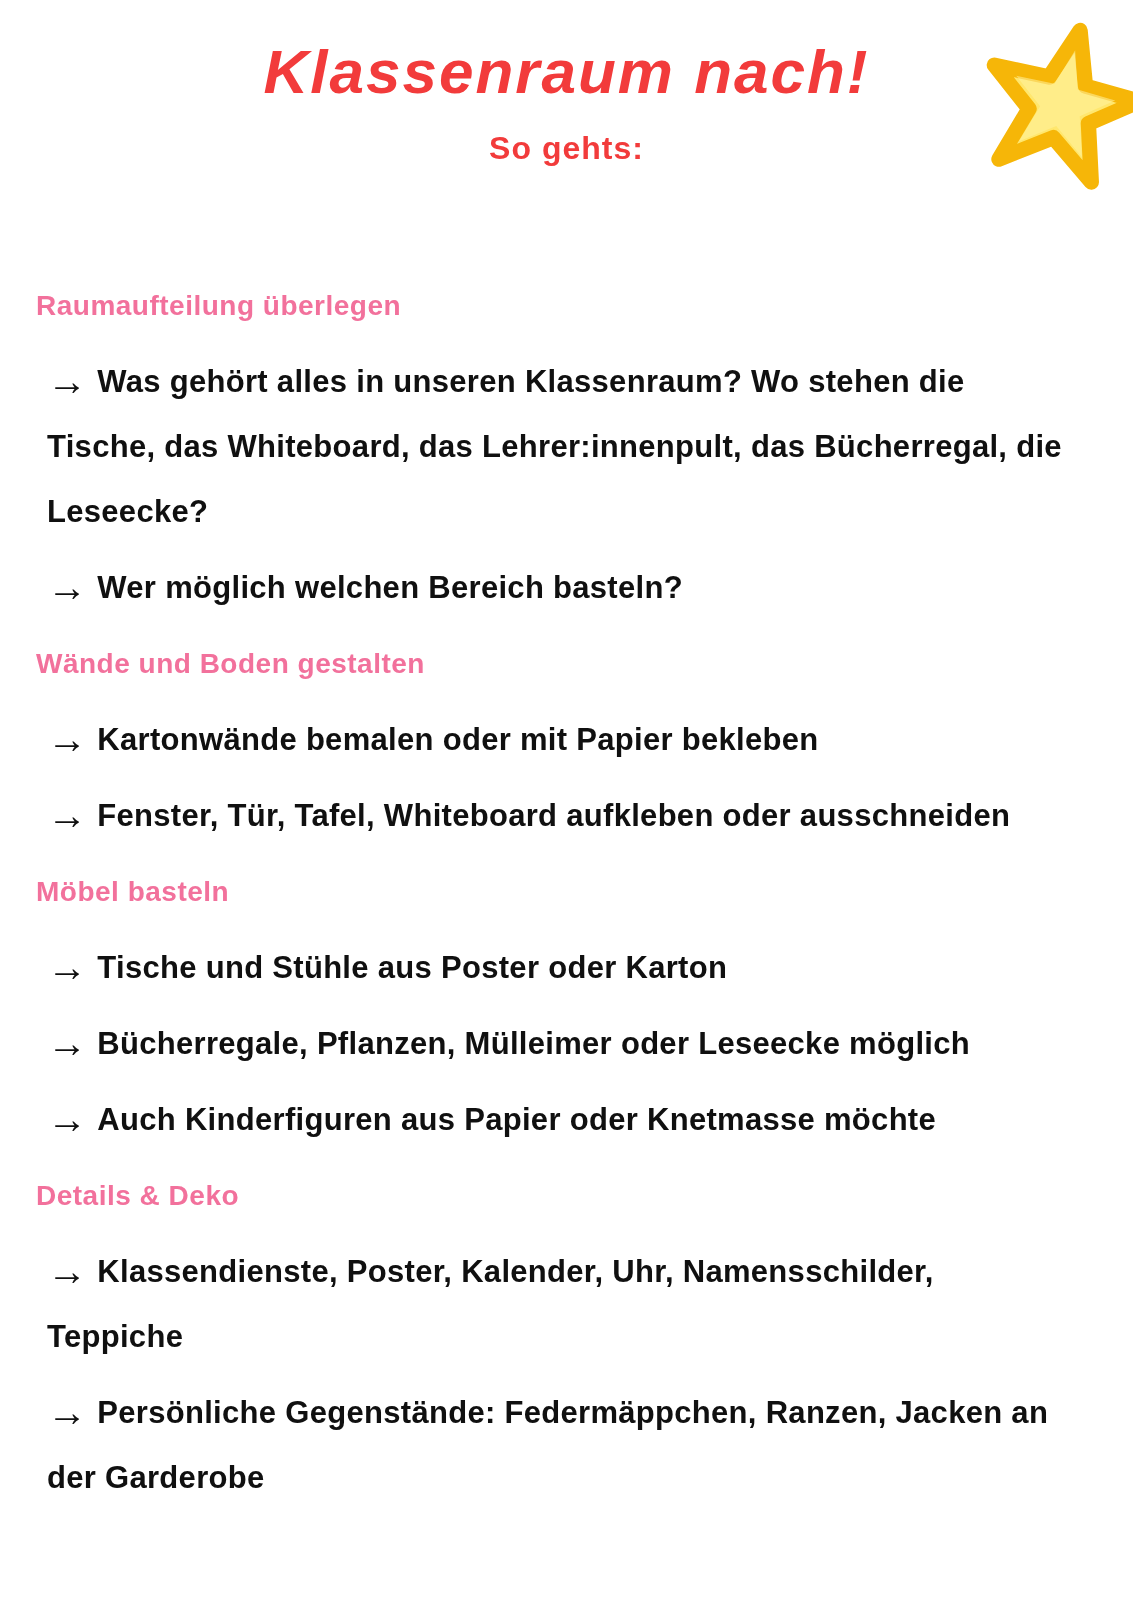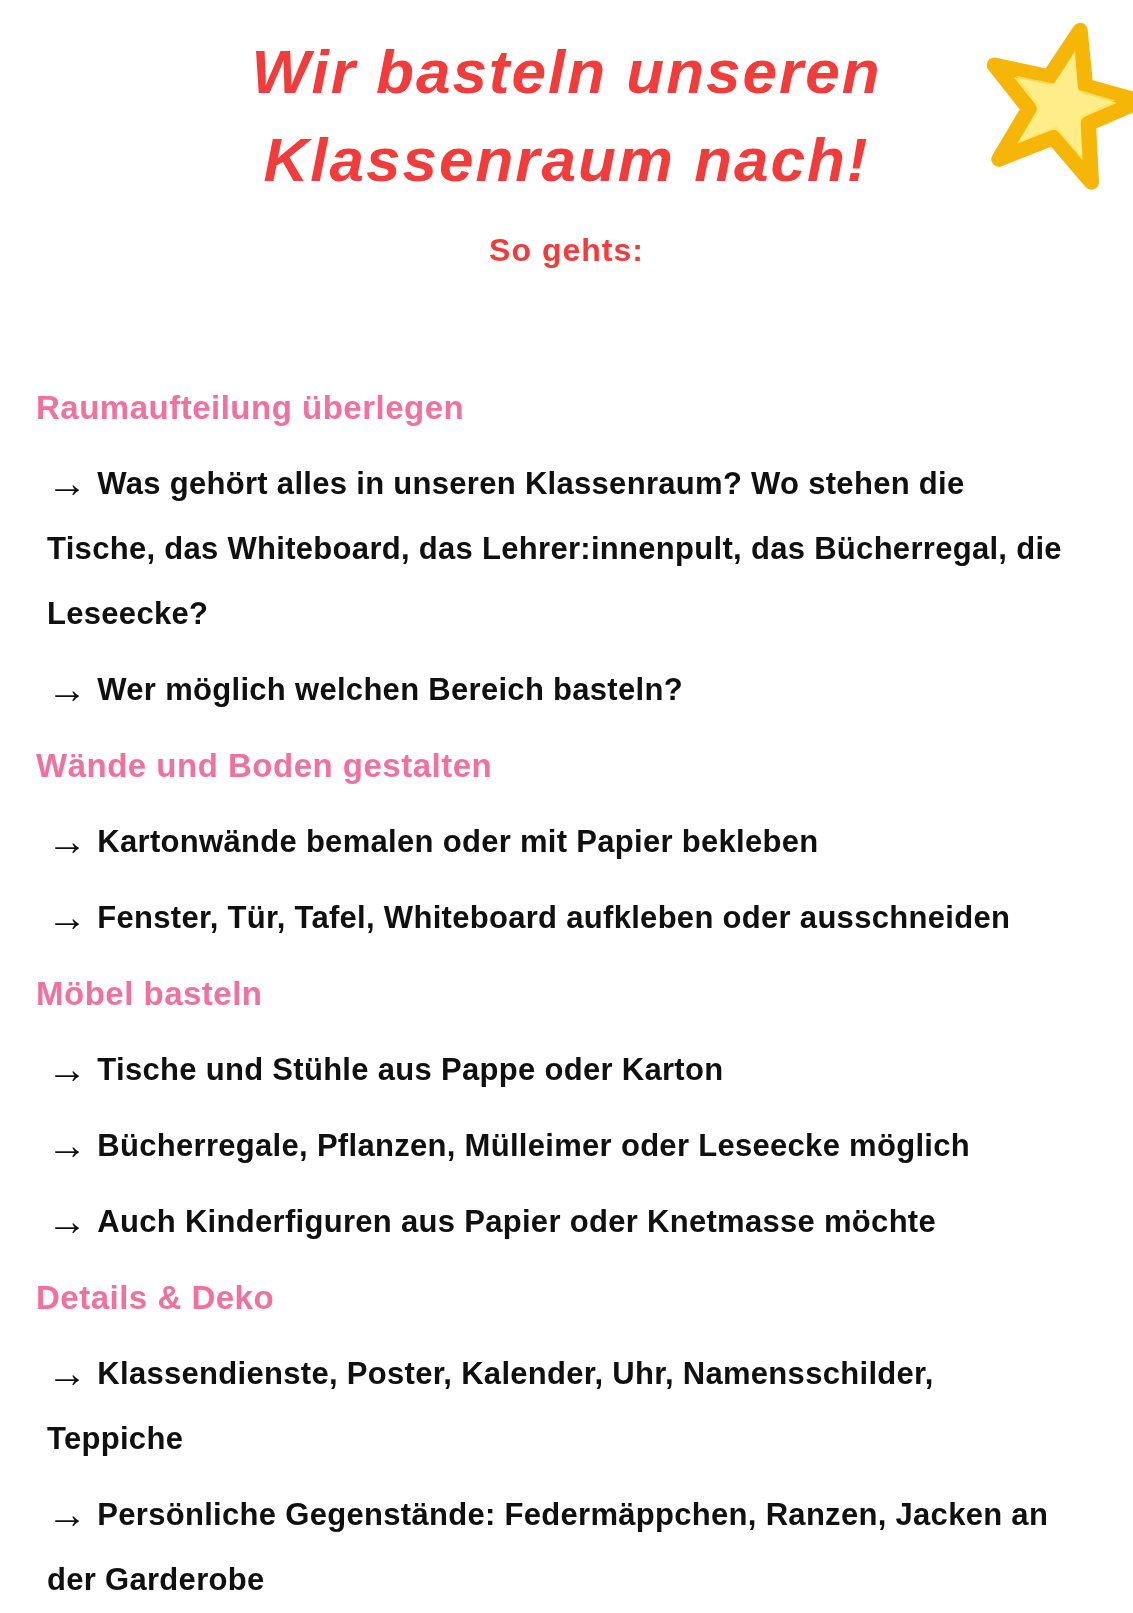--- a/index.html
+++ b/index.html
@@ -24,38 +24,38 @@
     line-height: 88px;
     font-weight: 700;
     font-style: italic;
     letter-spacing: 2px;
     margin: 0 60px;
   }
   .subtitle {
     color: #f23b3b;
     font-size: 32px;
     font-weight: 700;
-    margin-top: 28px;
+    margin-top: 14px;
     letter-spacing: 1px;
   }
   .star-wrap {
     position: absolute;
     top: 18px;
     right: -18px;
     width: 178px;
     height: 170px;
     transform: rotate(14deg);
     z-index: 0;
   }
   .content {
     margin: 106px 44px 0 36px;
   }
   .section-heading {
     color: #f2719c;
-    font-size: 33px;
+    font-size: 28px;
     font-weight: 700;
     line-height: 65px;
     margin: 0;
     letter-spacing: 0.5px;
   }
   .item {
     font-size: 31px;
     font-weight: 700;
     line-height: 65px;
     margin: 11px;
@@ -73,37 +73,36 @@
 <body>
 
 <div class="star-wrap">
   <svg width="178" height="170" viewBox="0 0 100 100" aria-hidden="true">
     <polygon points="50,6 61,37 94,38 68,58 78,91 50,71 22,91 32,58 6,38 39,37" fill="#ffe76e" stroke="#f6b608" stroke-width="9" stroke-linejoin="round" stroke-linecap="round"></polygon>
     <polygon points="50,18 57,40 80,41 62,55 69,78 50,64 31,78 38,55 20,41 43,40" fill="#fff3a0" opacity="0.55"></polygon>
   </svg>
 </div>
 
 <div class="header">
-  <div class="title-line">Wir basteln unseren</div>
   <div class="title-line">Klassenraum nach!</div>
   <div class="subtitle">So gehts:</div>
 </div>
 
 <div class="content">
 
   <p class="section-heading">Raumaufteilung überlegen</p>
   <p class="item"><span class="arrow">→</span><span>Was gehört alles in unseren Klassenraum? Wo stehen die Tische, das Whiteboard, das Lehrer:innenpult, das Bücherregal, die Leseecke?</span></p>
   <p class="item"><span class="arrow">→</span><span>Wer möglich welchen Bereich basteln?</span></p>
 
   <p class="section-heading">Wände und Boden gestalten</p>
   <p class="item"><span class="arrow">→</span><span>Kartonwände bemalen oder mit Papier bekleben</span></p>
   <p class="item"><span class="arrow">→</span><span>Fenster, Tür, Tafel, Whiteboard aufkleben oder ausschneiden</span></p>
 
   <p class="section-heading">Möbel basteln</p>
-  <p class="item"><span class="arrow">→</span><span>Tische und Stühle aus Pappe oder Karton</span></p>
+  <p class="item"><span class="arrow">→</span><span>Tische und Stühle aus Poster oder Karton</span></p>
   <p class="item"><span class="arrow">→</span><span>Bücherregale, Pflanzen, Mülleimer oder Leseecke möglich</span></p>
   <p class="item"><span class="arrow">→</span><span>Auch Kinderfiguren aus Papier oder Knetmasse möchte</span></p>
 
   <p class="section-heading">Details &amp; Deko</p>
   <p class="item"><span class="arrow">→</span><span>Klassendienste, Poster, Kalender, Uhr, Namensschilder, Teppiche</span></p>
   <p class="item"><span class="arrow">→</span><span>Persönliche Gegenstände: Federmäppchen, Ranzen, Jacken an der Garderobe</span></p>
 
 </div>
 
 </body></html>

